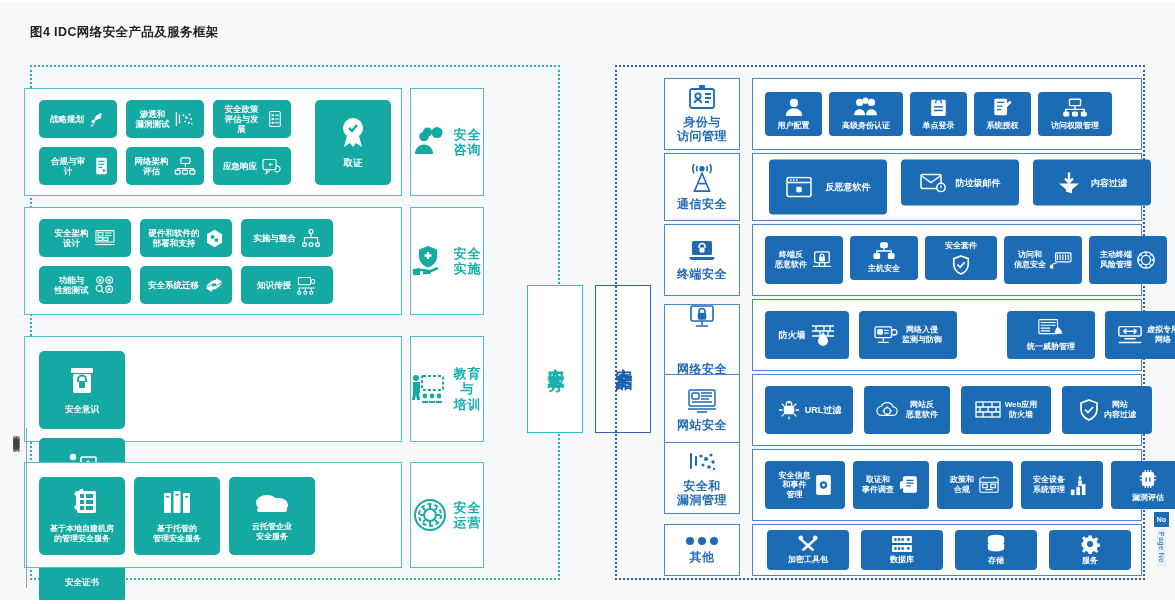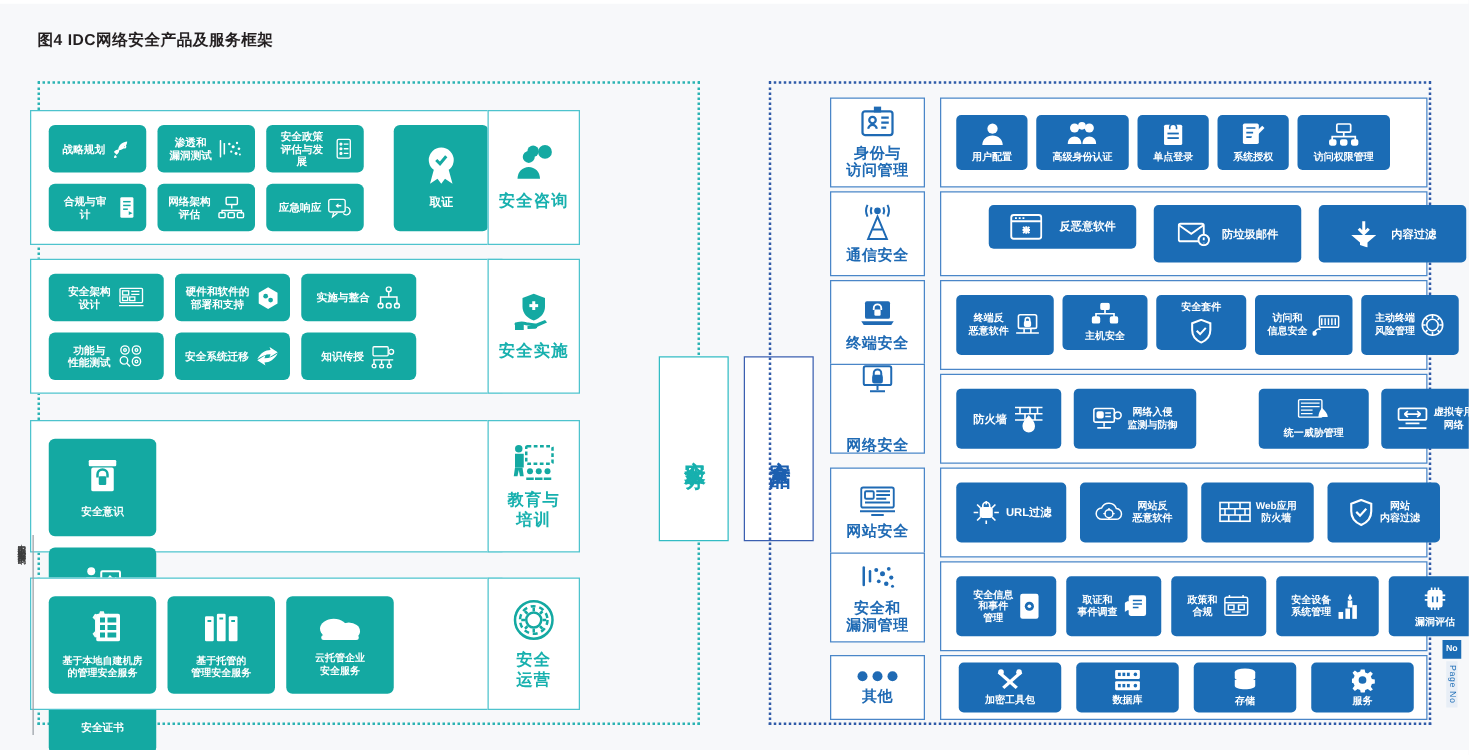--- a/index.html
+++ b/index.html
@@ -32,22 +32,22 @@
   .svc-row {
     position:absolute;
     border:1px solid #4ec3cd;
     background:#ffffff;
     left:24px; width:378px;
   }
   .svc-cat {
     position:absolute;
     border:1px solid #4ec3cd;
     background:#ffffff;
-    left:390px; width:74px;
-    display:flex; flex-direction:column;
+    left:410px; width:74px;
+    display:flex; flex-direction:row;
     align-items:center; justify-content:center;
     gap:7px;
   }
   .svc-cat-label {
     font-size:13px; font-weight:bold; color:#17b0ae;
     line-height:1.18; text-align:center; letter-spacing:1px;
   }
 
   .cards { position:absolute; left:14px; top:11px; display:flex; gap:9px; }
   .cards.stacked { flex-direction:column; }
@@ -557,21 +557,21 @@
       <circle cx="16" cy="6" r="2" fill="#1f6ab4"></circle>
       <path d="M11 3a7 7 0 000 6M21 3a7 7 0 010 6M7.5 1a11 11 0 000 10M24.5 1a11 11 0 010 10"></path>
       <path d="M16 11l-8 19h16z"></path>
       <path d="M12 22h8"></path>
     </svg>
   </span>
   <span class="prd-cat-label" style="white-space:pre-line;">通信安全</span>
 </div>
 <div class="prd-row" style="top:153px;height:68px;">
   <div class="prd-cards" style="gap:14px;left:16px;">
-    <div class="bcard s4" style="width:118px;height:35px;gap:14px;margin-left:22px;">
+    <div class="bcard s4" style="width:118px;height:55px;gap:14px;">
       <span class="ic">
         <svg width="26" height="22" viewBox="0 0 26 22" fill="none" stroke="#fff" stroke-width="1.5">
           <rect x="1" y="1" width="24" height="19" rx="2"></rect>
           <path d="M1 6h24M4 3.5h1.5M7 3.5h1.5M10 3.5h1.5"></path>
           <path d="M13 10v6M10 13h6M10.5 10.5l1.5 1.5M15.5 10.5l-1.5 1.5M10.5 15.5l1.5-1.5M15.5 15.5l-1.5-1.5"></path>
         </svg>
       </span>
       <span class="lbl" style="font-size:9px;">反恶意软件</span>
     </div>
     <div class="bcard s4" style="width:118px;height:46px;gap:10px;">
@@ -661,21 +661,21 @@
         <svg width="20" height="20" viewBox="0 0 22 22" fill="none" stroke="#fff" stroke-width="1.4">
           <circle cx="11" cy="11" r="9"></circle>
           <circle cx="11" cy="11" r="5"></circle>
           <path d="M11 2v3M11 17v3M2 11h3M17 11h3M4.5 4.5l2 2M15.5 15.5l2 2M17.5 4.5l-2 2M6.5 15.5l-2 2"></path>
         </svg>
       </span>
     </div>
   </div>
 </div>
 
-<div class="prd-cat" style="top:291px;height:72px;gap:34px;">
+<div class="prd-cat" style="top:304px;height:72px;gap:34px;">
   <span class="ic">
     <svg width="28" height="26" viewBox="0 0 28 26" fill="none" stroke="#1f6ab4" stroke-width="1.6">
       <rect x="3" y="3" width="22" height="15" rx="1.5"></rect>
       <path d="M11 11V8.5a3 3 0 016 0V11"></path>
       <rect x="10.5" y="10.5" width="7" height="5.5" rx="1" fill="#1f6ab4"></rect>
       <path d="M14 18v4M8 23h12"></path>
     </svg>
   </span>
   <span class="prd-cat-label" style="white-space:pre-line;">网络安全</span>
 </div>

